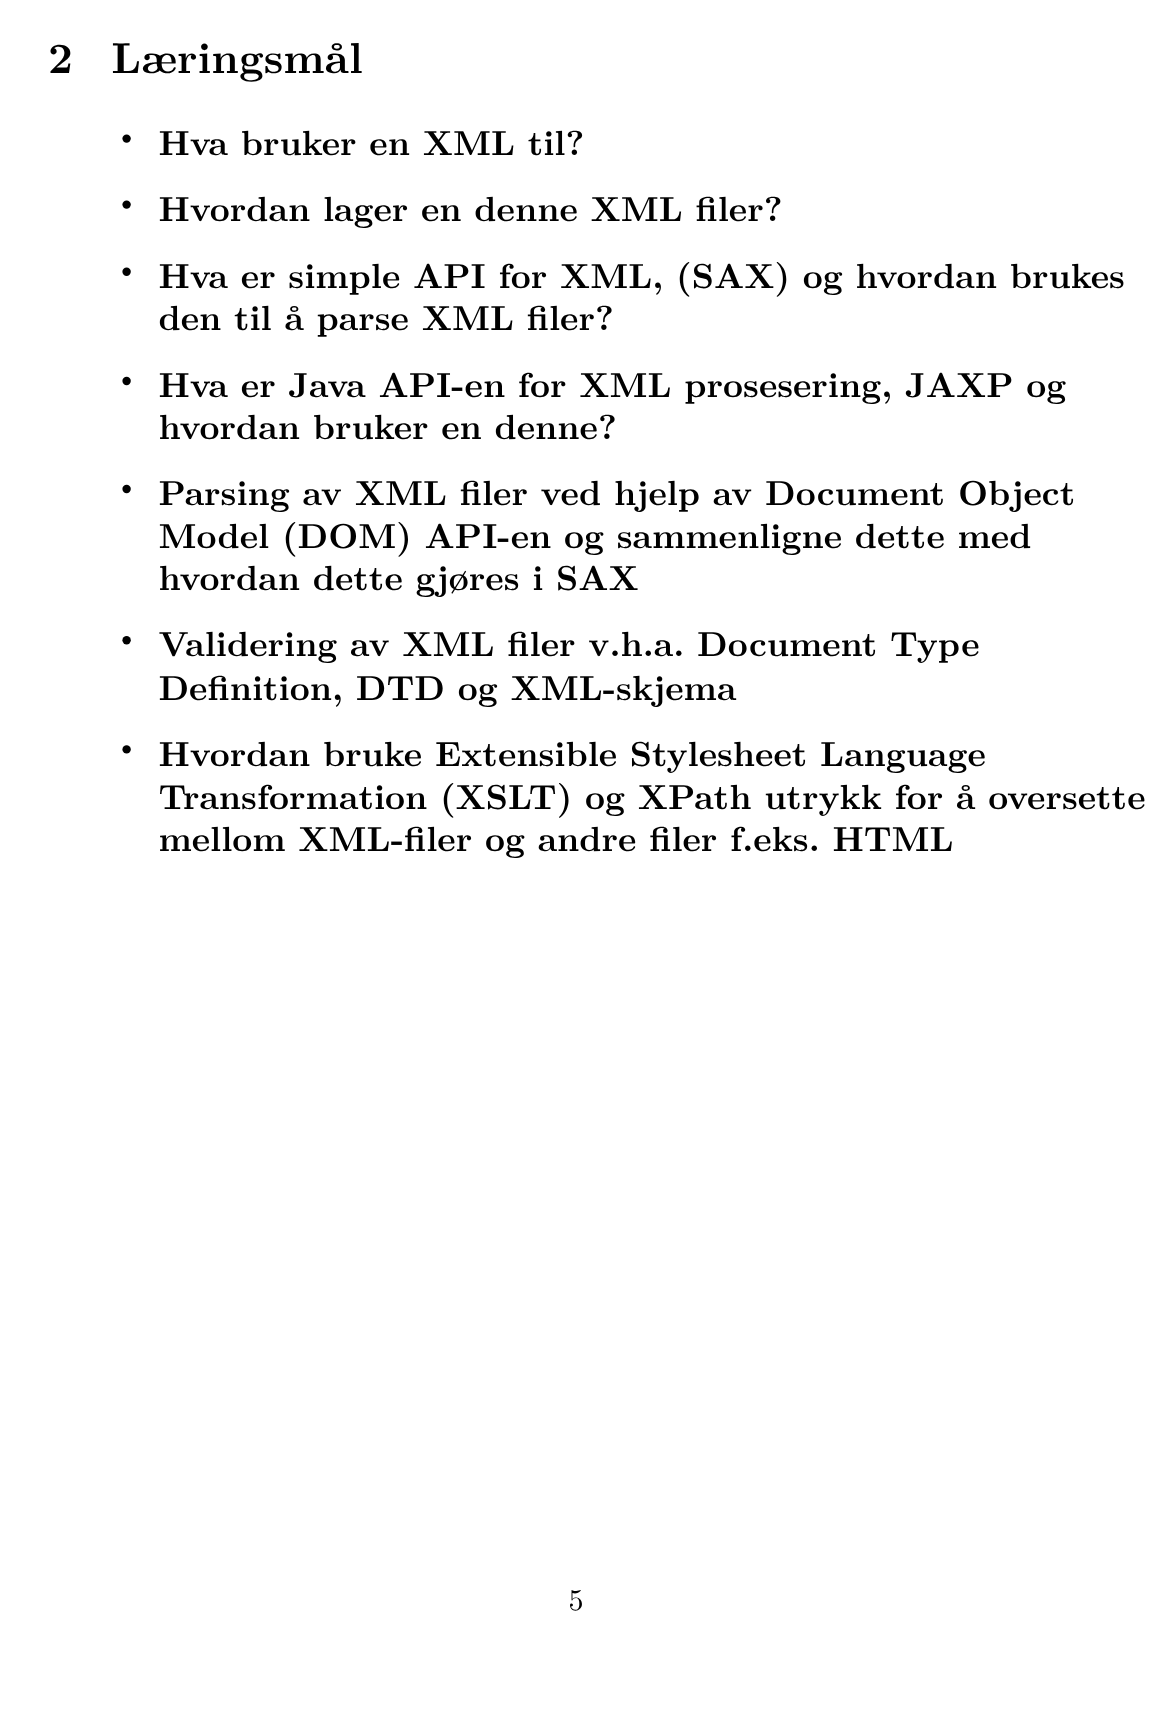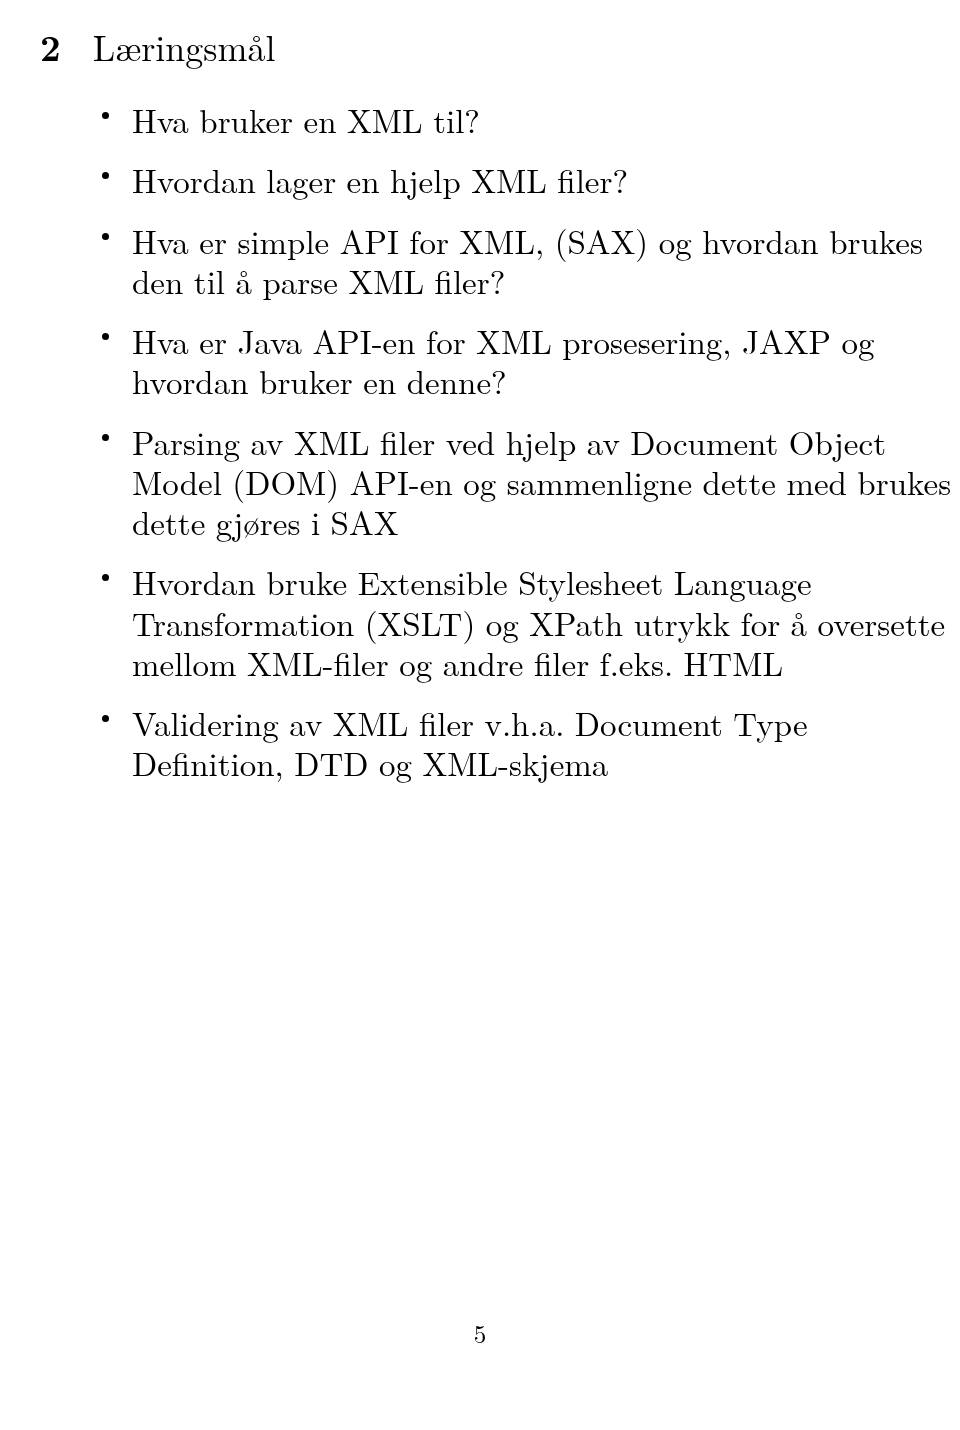--- a/index.html
+++ b/index.html
@@ -23,35 +23,36 @@
     align-items: baseline;
     margin-bottom: 28px;
   }
   .heading-num {
     font-size: 36px;
     font-weight: bold;
     margin-right: 32px;
   }
   .heading-title {
     font-size: 36px;
-    font-weight: normal;
+    font-weight: bold;
   }
   ul.learning-list {
     list-style: none;
     margin: 0;
     padding: 0 0 0 62px;
   }
   ul.learning-list > li {
     position: relative;
-    font-size: 33px;
+    font-size: 29px;
     line-height: 1.22;
     margin: 0 0 20px 0;
     padding-left: 30px;
     padding-right: 0;
     word-spacing: -0.5px;
+    font-weight: bold;
   }
   ul.learning-list > li::before {
     content: "";
     position: absolute;
     left: 0;
     top: 12px;
     width: 7px;
     height: 7px;
     background: #000;
     border-radius: 50%;
@@ -70,22 +71,22 @@
 
 <div class="page">
 
   <div class="heading-row">
     <span class="heading-num">2</span>
     <span class="heading-title">Læringsmål</span>
   </div>
 
   <ul class="learning-list">
     <li><span>Hva bruker en XML til?</span></li>
-    <li><span>Hvordan lager en hjelp XML filer?</span></li>
+    <li><span>Hvordan lager en denne XML filer?</span></li>
     <li><span>Hva er simple API for XML, (SAX) og hvordan brukes den til å parse XML filer?</span></li>
     <li><span>Hva er Java API-en for XML prosesering, JAXP og hvordan bruker en denne?</span></li>
-    <li><span>Parsing av XML filer ved hjelp av Document Object Model (DOM) API-en og sammenligne dette med brukes dette gjøres i SAX</span></li>
+    <li><span>Parsing av XML filer ved hjelp av Document Object Model (DOM) API-en og sammenligne dette med hvordan dette gjøres i SAX</span></li>
+    <li><span>Validering av XML filer v.h.a. Document Type Definition, DTD og XML-skjema</span></li>
     <li><span>Hvordan bruke Extensible Stylesheet Language Transformation (XSLT) og XPath utrykk for å oversette mellom XML-filer og andre filer f.eks. HTML</span></li>
-    <li><span>Validering av XML filer v.h.a. Document Type Definition, DTD og XML-skjema</span></li>
   </ul>
 
   <div class="page-number">5</div>
 </div>
 
 </body></html>

